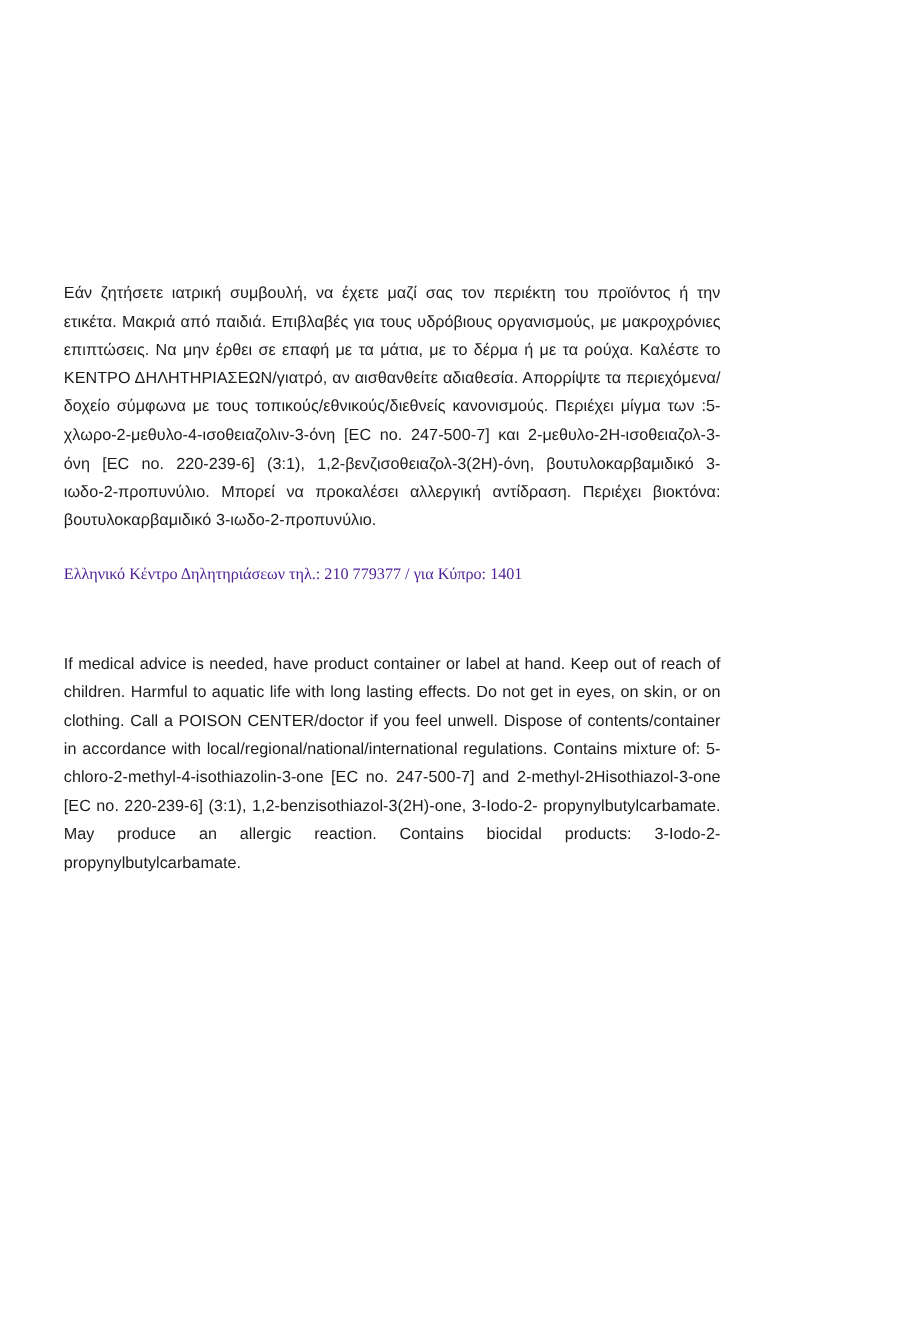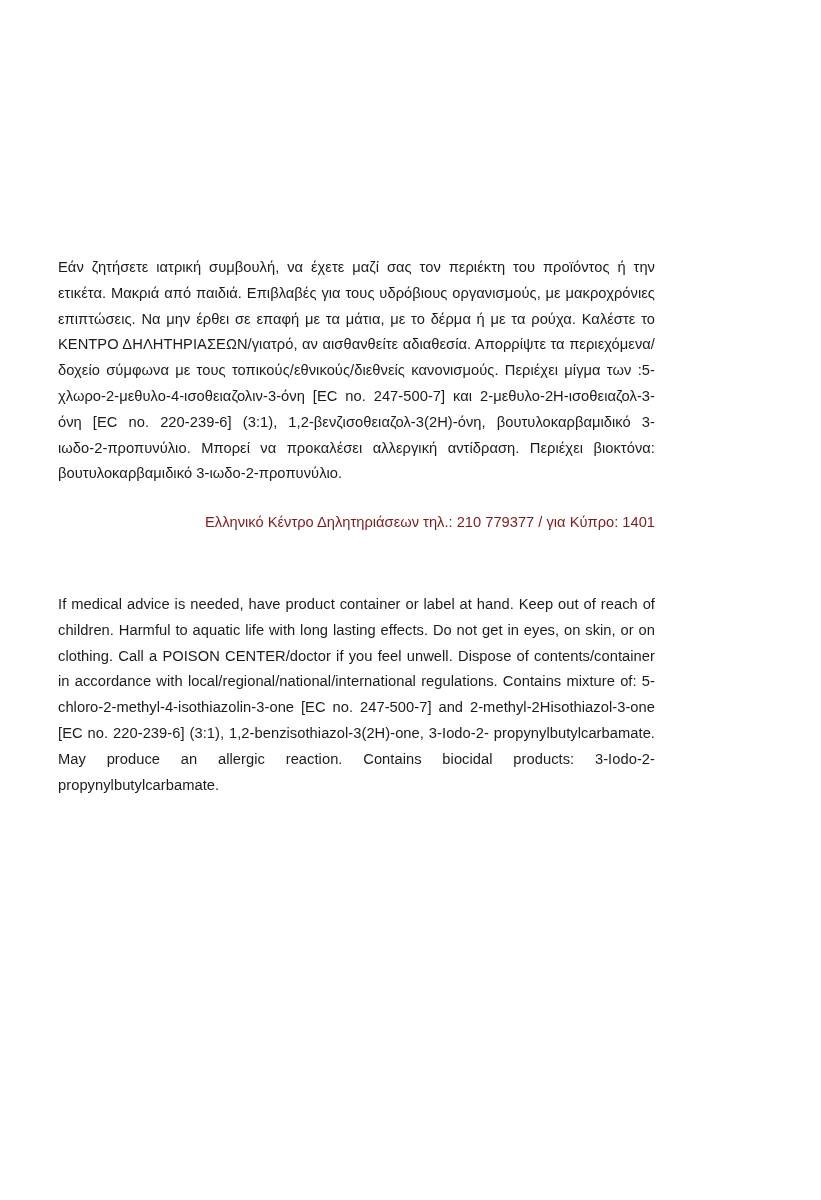--- a/index.html
+++ b/index.html
@@ -31,22 +31,23 @@
     letter-spacing: 0.05px;
   }
   .para-el {
     margin-bottom: 0;
   }
   .contact-line {
     font-size: 14.7px;
     line-height: 25.8px;
     margin: 0;
     padding-top: 23px;
-    text-align: right;
-    color: #7f1d1d;
+    text-align: left;
+    color: #4c1d95;
+    font-family: Liberation Serif, serif;
   }
   .para-en {
     padding-top: 56px;
   }
 </style>
 </head>
 <body>
 
 <div class="page">
 

